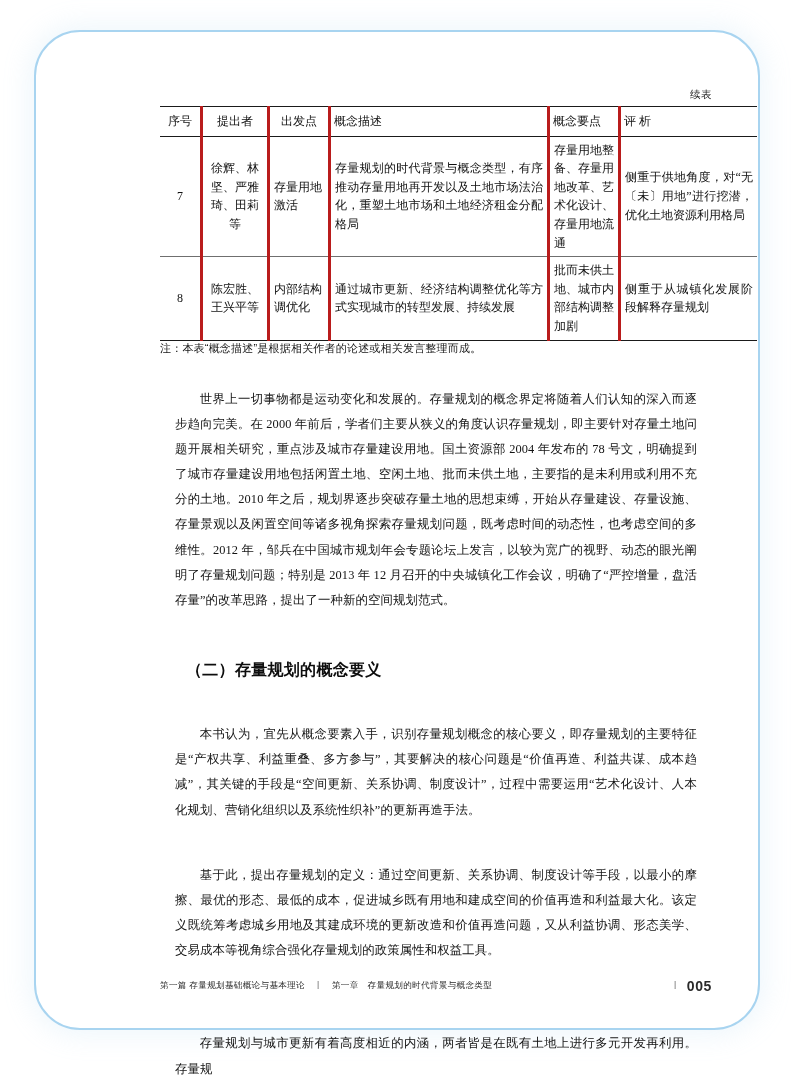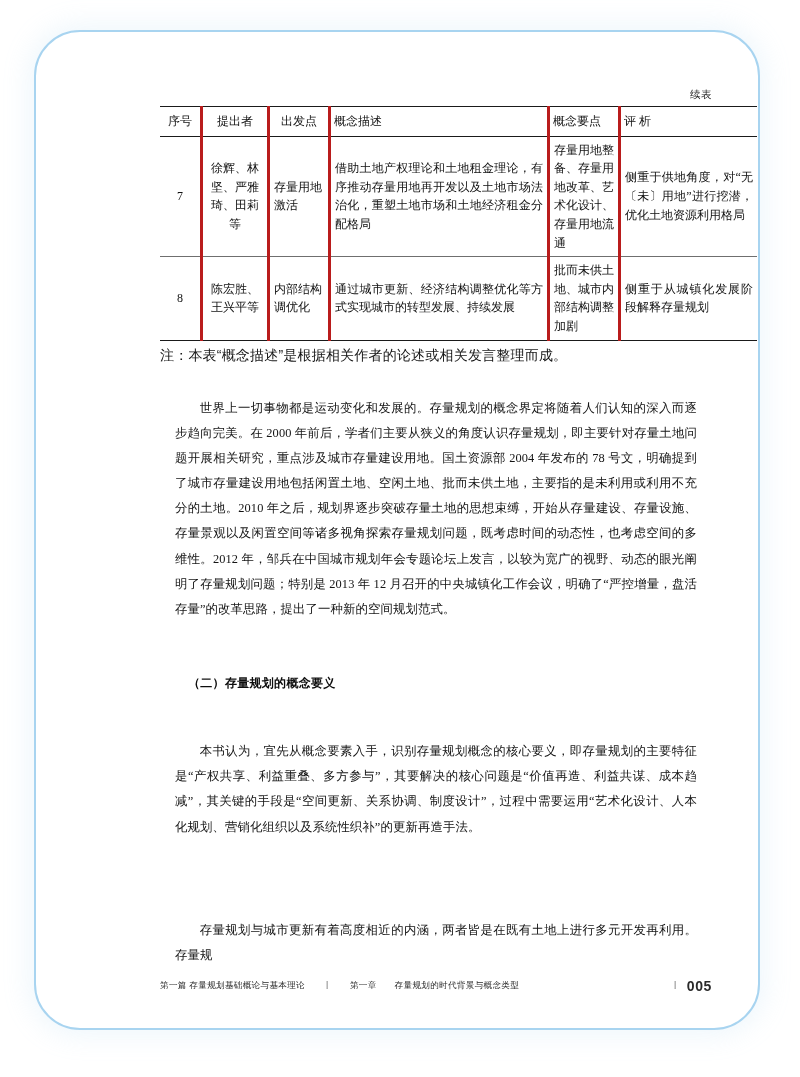--- a/index.html
+++ b/index.html
@@ -90,67 +90,66 @@
   table.concept-table th:last-child { border-right: none; }
 
   .c-num   { width: 34px;  text-align: center; }
   .c-who   { width: 58px;  text-align: center; }
   .c-start { width: 52px;  text-align: left; margin-left: 25px; }
   .c-desc  { width: 210px; text-align: justify; text-align-last: left; }
   .c-pts   { width: 62px;  text-align: justify; text-align-last: left;}
   .c-rev   { width: 130px; text-align: justify; text-align-last: left;}
 
   .tbl-note {
-    font-size: 14px;
+    font-size: 11px;
     color: #161616;
-    margin-top: 6px;
     font-family: "Liberation Sans", "DejaVu Sans", sans-serif;
     letter-spacing: 0.2px;
   }
 
   
   .para {
     font-size: 12.4px;
     line-height: 2.03;
     color: #141414;
     text-align: justify;
     text-indent: 2em;
     margin: 15px;
     letter-spacing: 0.1px;
     font-family: "Liberation Serif", "DejaVu Serif", serif;
   }
   .gap-lg { height: 22px; }
   .gap-md { height: 16px; }
   .gap-sm { height: 10px; }
 
   .heading {
-    font-size: 12px;
+    font-size: 16px;
     font-weight: bold;
     color: #0d0d0d;
     text-indent: 1em;
-    margin: 16px;
+    margin: 10px;
     letter-spacing: 0.3px;
     font-family: "Liberation Sans", "DejaVu Sans", sans-serif;
   }
 
   
   .footer {
     position: absolute;
     left: 160px;
     bottom: 83px;
     width: 552px;
     display: flex;
     align-items: center;
     justify-content: space-between;
     font-size: 8.6px;
     color: #2a2a2a;
     font-family: "Liberation Sans", "DejaVu Sans", sans-serif;
     letter-spacing: 0.3px;
   }
-  .footer-left { display: flex; align-items: center; gap: 18px; white-space: nowrap; }
+  .footer-left { display: flex; align-items: center; gap: 9px; white-space: nowrap; }
   .footer-sep { color: #555; }
   .footer-right { display: flex; align-items: center; gap: 7px; }
   .footer-page { font-weight: bold; font-size: 14px; letter-spacing: 0.6px; }
 </style>
 </head>
 <body>
 
 <div class="page-shell"></div>
 
 <div class="page-inner">
@@ -168,21 +167,21 @@
           <th class="c-desc">概念描述</th>
           <th class="c-pts">概念要点</th>
           <th class="c-rev">评 析</th>
         </tr>
       </thead>
       <tbody>
         <tr>
           <td class="c-num">7</td>
           <td class="c-who">徐辉、林坚、严雅琦、田莉等</td>
           <td class="c-start">存量用地激活</td>
-          <td class="c-desc">借助土地产权理论和土地租金理论，有序推动存量用地再开发以及土地市场法治化，重塑土地市场和土地经济租金分配格局</td>
+          <td class="c-desc">存量规划的时代背景与概念类型，有序推动存量用地再开发以及土地市场法治化，重塑土地市场和土地经济租金分配格局</td>
           <td class="c-pts">存量用地整备、存量用地改革、艺术化设计、存量用地流通</td>
           <td class="c-rev">侧重于供地角度，对“无〔未〕用地”进行挖潜，优化土地资源利用格局</td>
         </tr>
         <tr>
           <td class="c-num">8</td>
           <td class="c-who">陈宏胜、王兴平等</td>
           <td class="c-start">内部结构调优化</td>
           <td class="c-desc">通过城市更新、经济结构调整优化等方式实现城市的转型发展、持续发展</td>
           <td class="c-pts">批而未供土地、城市内部结构调整加剧</td>
           <td class="c-rev">侧重于从城镇化发展阶段解释存量规划</td>
@@ -195,20 +194,21 @@
     <div class="gap-md"></div>
     <p class="para">世界上一切事物都是运动变化和发展的。存量规划的概念界定将随着人们认知的深入而逐步趋向完美。在 2000 年前后，学者们主要从狭义的角度认识存量规划，即主要针对存量土地问题开展相关研究，重点涉及城市存量建设用地。国土资源部 2004 年发布的 78 号文，明确提到了城市存量建设用地包括闲置土地、空闲土地、批而未供土地，主要指的是未利用或利用不充分的土地。2010 年之后，规划界逐步突破存量土地的思想束缚，开始从存量建设、存量设施、存量景观以及闲置空间等诸多视角探索存量规划问题，既考虑时间的动态性，也考虑空间的多维性。2012 年，邹兵在中国城市规划年会专题论坛上发言，以较为宽广的视野、动态的眼光阐明了存量规划问题；特别是 2013 年 12 月召开的中央城镇化工作会议，明确了“严控增量，盘活存量”的改革思路，提出了一种新的空间规划范式。</p>
 
     <div class="gap-lg"></div>
     <p class="heading">（二）存量规划的概念要义</p>
 
     <div class="gap-md"></div>
     <p class="para">本书认为，宜先从概念要素入手，识别存量规划概念的核心要义，即存量规划的主要特征是“产权共享、利益重叠、多方参与”，其要解决的核心问题是“价值再造、利益共谋、成本趋减”，其关键的手段是“空间更新、关系协调、制度设计”，过程中需要运用“艺术化设计、人本化规划、营销化组织以及系统性织补”的更新再造手法。</p>
 
     <div class="gap-sm"></div>
+    <p class="para">基于此，提出存量规划的定义：通过空间更新、关系协调、制度设计等手段，以最小的摩擦、最优的形态、最低的成本，促进城乡既有用地和建成空间的价值再造和利益最大化。该定义既统筹考虑城乡用地及其建成环境的更新改造和价值再造问题，又从利益协调、形态美学、交易成本等视角综合强化存量规划的政策属性和权益工具。</p>
 
     <div class="gap-lg"></div>
 
     <div class="gap-md"></div>
     <p class="para">存量规划与城市更新有着高度相近的内涵，两者皆是在既有土地上进行多元开发再利用。存量规</p>
 
   </div>
 
   <div class="footer">
     <div class="footer-left">

